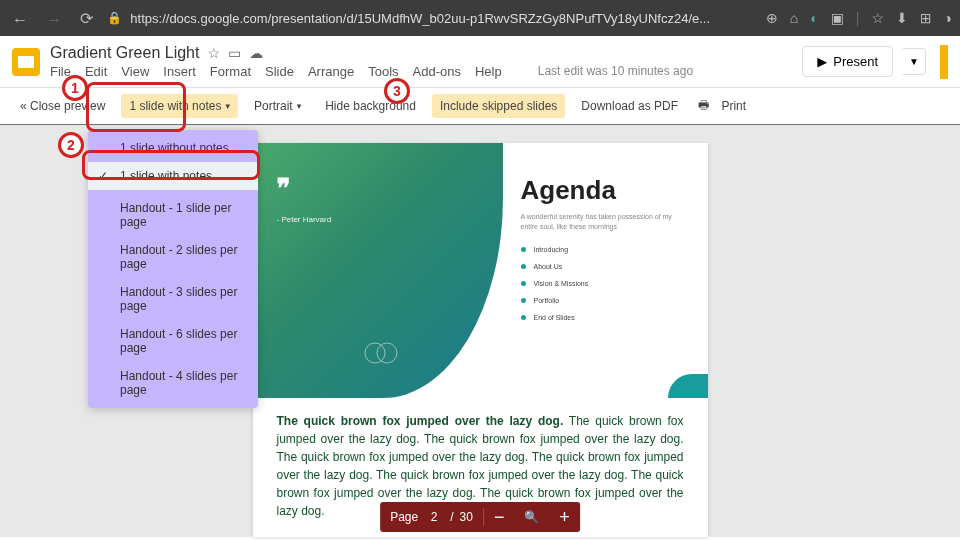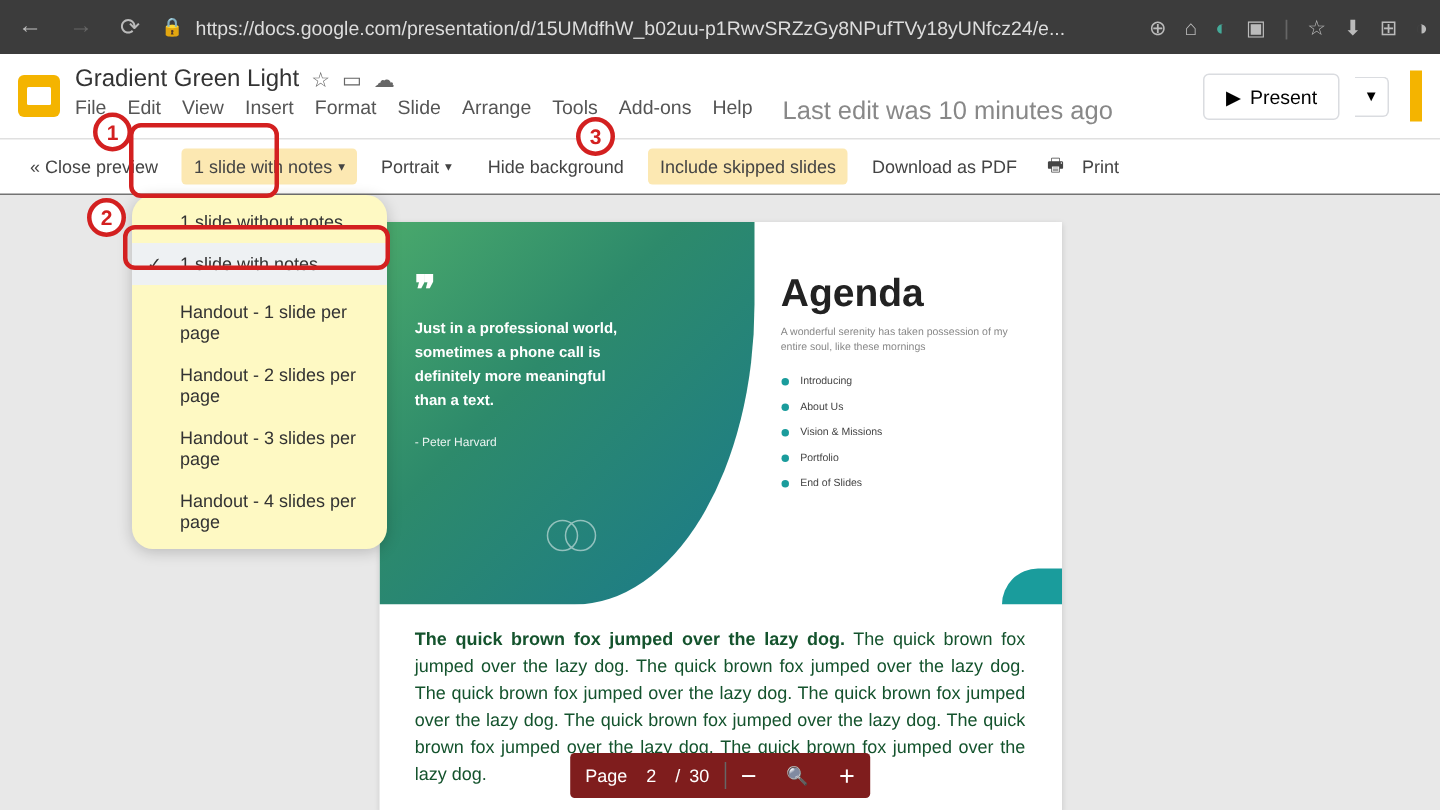--- a/index.html
+++ b/index.html
@@ -14,35 +14,35 @@
     
     .app-header { display: flex; align-items: center; padding: 8px 12px; gap: 10px; border-bottom: 1px solid #e0e0e0; }
     .slides-logo { width: 28px; height: 28px; background: #f4b400; border-radius: 4px; display: flex; align-items: center; justify-content: center; }
     .slides-logo-inner { width: 16px; height: 12px; background: white; border-radius: 1px; }
     .title-area { flex: 1; }
     .title-row { display: flex; align-items: center; gap: 8px; }
     .doc-title { font-size: 16px; color: #333; }
     .title-icon { color: #666; font-size: 14px; }
     .menu-bar { display: flex; gap: 14px; font-size: 13px; color: #555; margin-top: 2px; }
     .menu-item { cursor: pointer; }
-    .last-edit { font-size: 17px; color: #888; margin-left: 6px; }
+    .last-edit { font-size: 12px; color: #888; margin-left: 22px; }
     .present-btn { border: 1px solid #dadce0; border-radius: 4px; padding: 7px 14px; font-size: 13px; display: flex; align-items: center; gap: 6px; background: white; }
     .present-dd { border: 1px solid #dadce0; border-left: none; border-radius: 0 4px 4px 0; padding: 7px 6px; font-size: 10px; background: white; }
     .present-yellow { width: 8px; height: 34px; background: #f4b400; margin-left: 4px; }
     
     .toolbar { display: flex; align-items: center; gap: 8px; padding: 6px 12px; font-size: 12px; color: #444; border-bottom: 1px solid #737373; }
     .tb-btn { padding: 5px 8px; border-radius: 3px; cursor: pointer; white-space: nowrap; }
     .tb-active { background: #fce8b2; }
     .tb-dd { display: flex; align-items: center; gap: 4px; }
     .tb-dd::after { content: "▾"; font-size: 9px; }
     .print-area { display: flex; align-items: center; gap: 4px; margin-left: 4px; }
     
     .main-area { position: relative; background: #e8e8e8; height: calc(100% - 36px - 58px - 34px); display: flex; justify-content: center; padding-top: 18px; }
     
-    .dropdown { position: absolute; left: 88px; top: 130px; background: #fef9c3; box-shadow: 0 2px 10px rgba(0,0,0,0.2); border-radius: 14px; z-index: 10; width: 170px; padding: 4px 0; }
+    .dropdown { position: absolute; left: 88px; top: 130px; background: #c4b5fd; box-shadow: 0 2px 10px rgba(0,0,0,0.2); border-radius: 4px; z-index: 10; width: 170px; padding: 4px 0; }
     .dd-item { padding: 7px 12px 7px 32px; font-size: 12px; color: #333; cursor: pointer; position: relative; }
     .dd-item.selected { background: #eef1f3; }
     .dd-item.selected::before { content: "✓"; position: absolute; left: 10px; font-size: 12px; }
     .bump-down { margin-top: 4px; }
     
     .slide-preview { background: white; width: 455px; box-shadow: 0 1px 4px rgba(0,0,0,0.15); }
     .slide-content { height: 255px; position: relative; overflow: hidden; }
     .green-bg { position: absolute; left: 0; top: 0; width: 55%; height: 100%; background: linear-gradient(135deg, #4aa96c 0%, #2d8a6b 40%, #1a7a8c 100%); border-radius: 0 0 120px 0 / 0 0 200px 0; }
     .quote-area { position: absolute; left: 24px; top: 32px; color: white; width: 140px; }
     .quote-mark { font-size: 26px; font-weight: bold; line-height: 1; }
@@ -139,21 +139,20 @@
     <span class="tb-btn">Print</span>
   </div>
 </div>
 
 <div class="main-area">
   <div class="slide-preview">
     <div class="slide-content">
       <div class="green-bg"></div>
       <div class="quote-area">
         <div class="quote-mark">❞</div>
-        <div class="quote-text">Just in a professional world, sometimes a phone call is definitely more meaningful than a text.</div>
         <div class="quote-author">- Peter Harvard</div>
       </div>
       <div class="circles">
         <svg width="38" height="30">
             <circle cx="12" cy="15" r="10" fill="none" stroke="white" stroke-width="1"></circle>
             <circle cx="24" cy="15" r="10" fill="none" stroke="white" stroke-width="1"></circle>
           </svg>
       </div>
       <div class="agenda-area">
         <div class="agenda-title">Agenda</div>
@@ -188,20 +187,21 @@
     </div>
   </div>
 </div>
 
 <div class="dropdown">
   <div class="dd-item">1 slide without notes</div>
   <div class="dd-item selected">1 slide with notes</div>
   <div class="dd-item bump-down">Handout - 1 slide per page</div>
   <div class="dd-item">Handout - 2 slides per page</div>
   <div class="dd-item">Handout - 3 slides per page</div>
+  <div class="dd-item">Handout - 6 slides per page</div>
   <div class="dd-item">Handout - 4 slides per page</div>
 </div>
 
 <div class="page-bar">
   <div class="pb-seg">
     <span>Page</span>
     <input class="pb-input" value="2" style="">
     <span>/</span>
     <span>30</span>
   </div>

